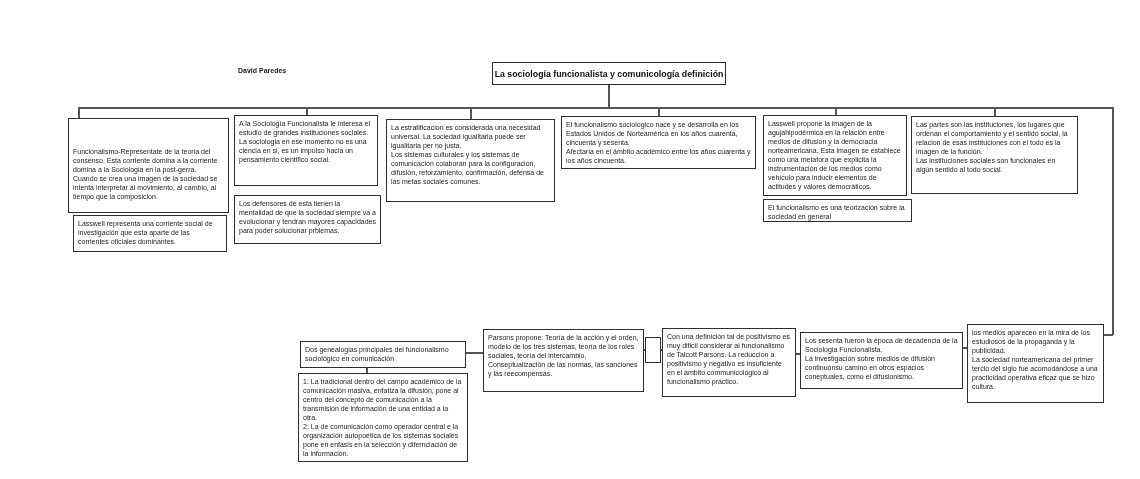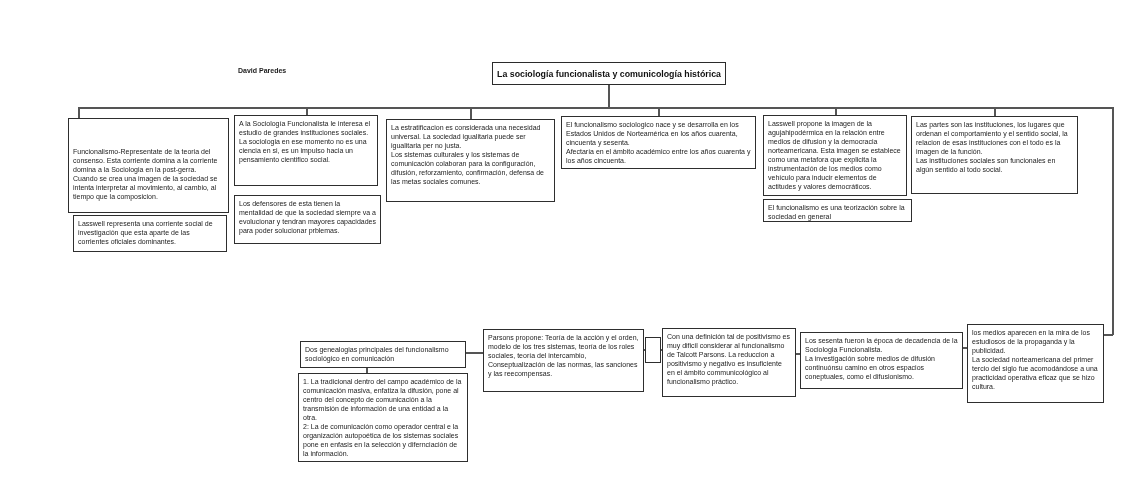--- a/index.html
+++ b/index.html
@@ -58,21 +58,21 @@
   #ln-ses-med    {left:963px;top:347px;width:5px;height:1.5px;}
   #ln-gen-drop   {left:366px;top:367px;width:1.5px;height:7px;}
 </style>
 </head>
 <body>
 
 <div id="canvas">
 
   <div class="author">David Paredes</div>
 
-  <div class="title-node">La sociología funcionalista y comunicología histórica</div>
+  <div class="title-node">La sociología funcionalista y comunicología definición</div>
 
   <div class="line" id="ln-title-drop"></div>
   <div class="line" id="ln-spine"></div>
   <div class="line" id="ln-drop-1"></div>
   <div class="line" id="ln-drop-2"></div>
   <div class="line" id="ln-drop-3"></div>
   <div class="line" id="ln-drop-4"></div>
   <div class="line" id="ln-drop-5"></div>
   <div class="line" id="ln-drop-6"></div>
   <div class="line" id="ln-right-vert"></div>

